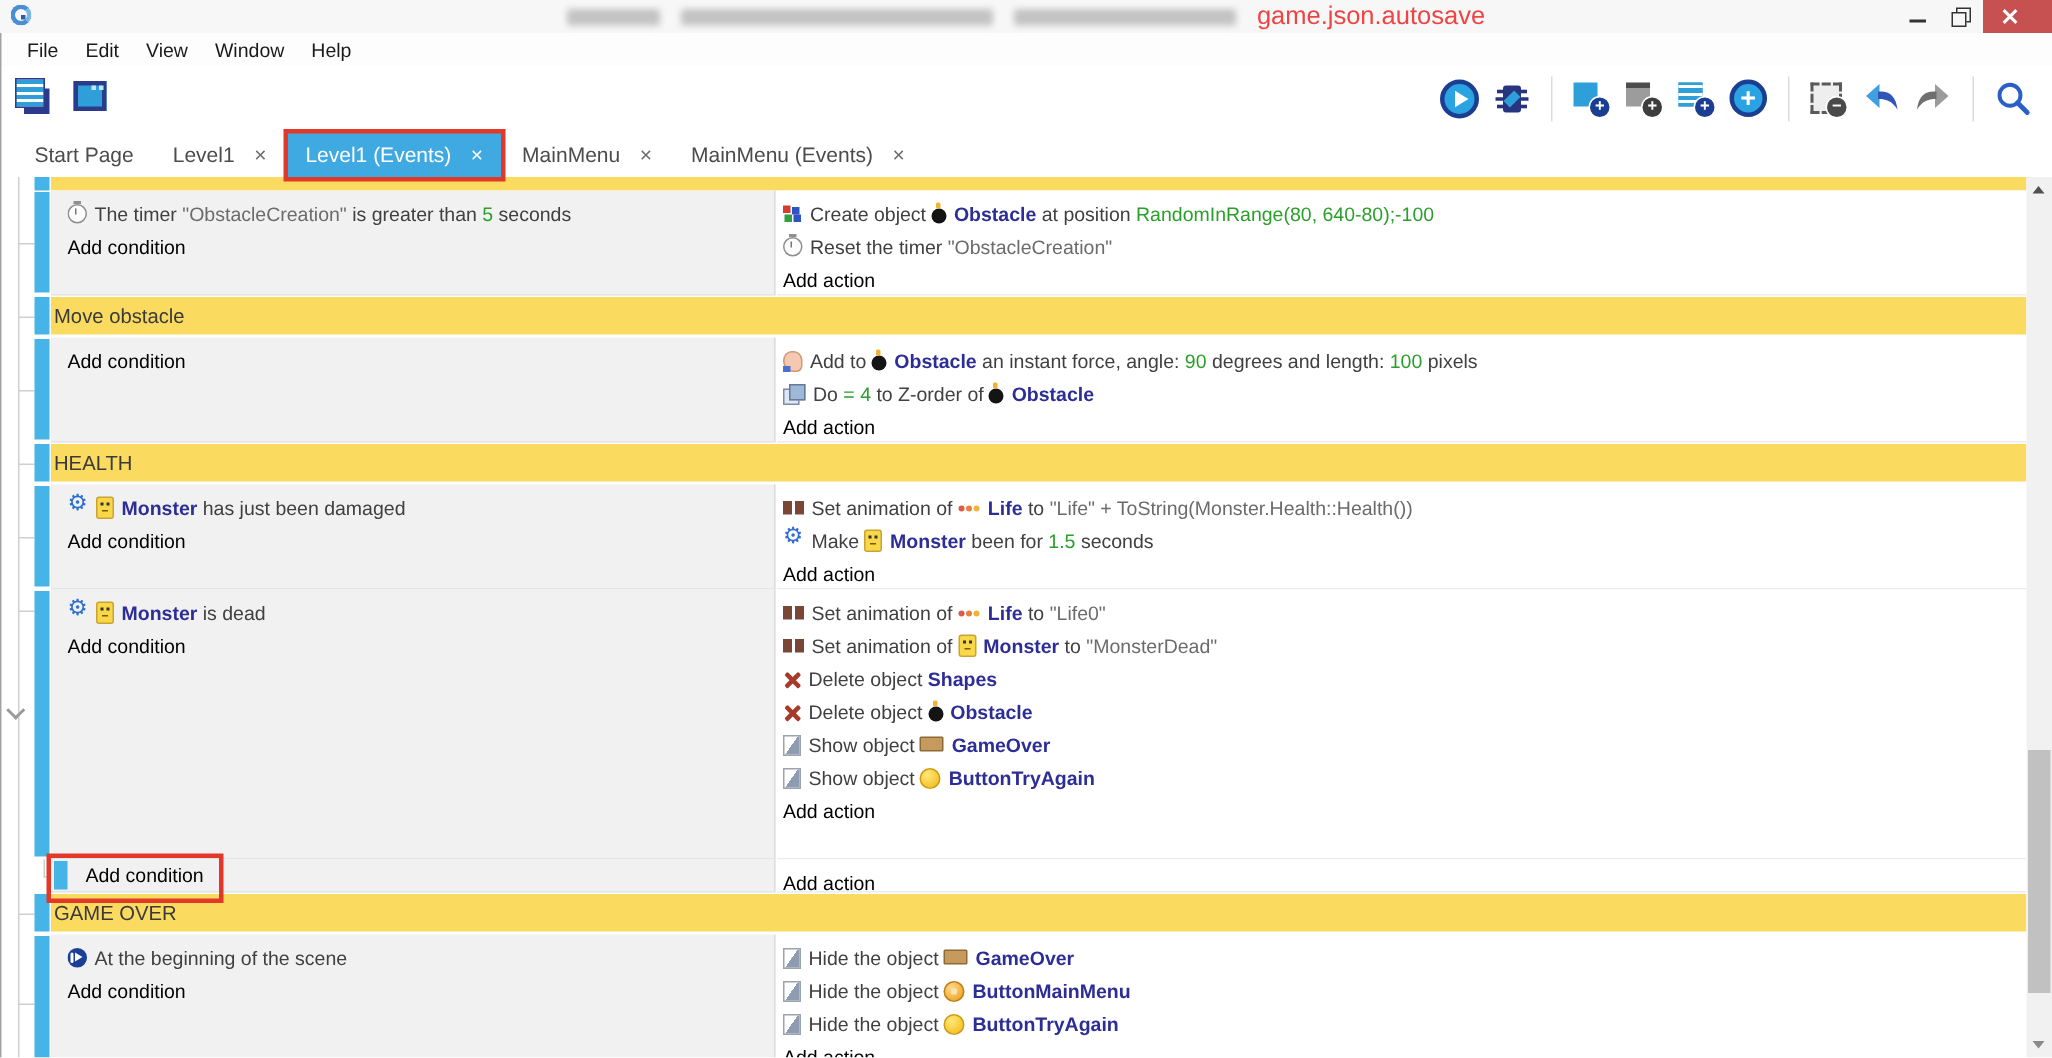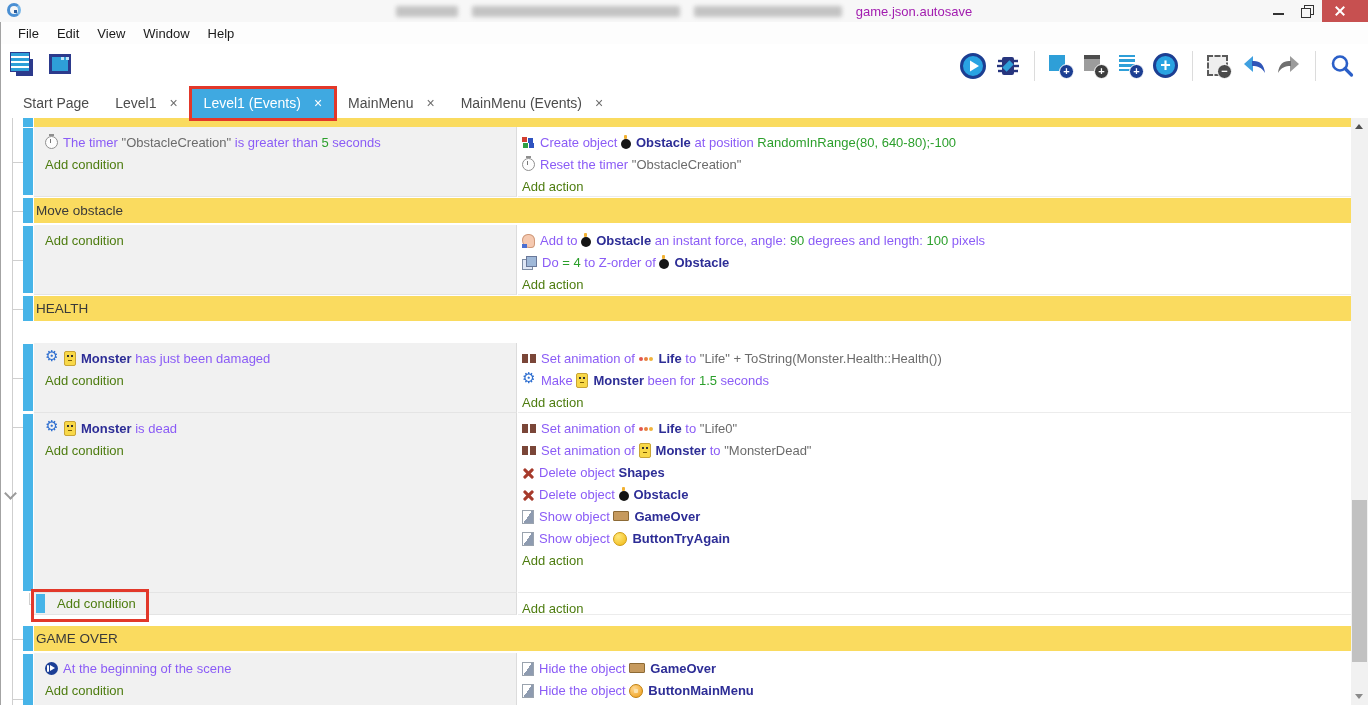--- a/index.html
+++ b/index.html
@@ -4,21 +4,21 @@
 <style>
   html,body{margin:0;padding:0}
   body{width:1368px;height:705px;overflow:hidden;position:relative;background:#fff;
        font-family:"Liberation Sans",sans-serif;-webkit-font-smoothing:antialiased}
   
   #titlebar{position:absolute;top:0;left:0;right:0;height:22px;background:#f7f7f7;border-bottom:1px solid #e6e6e6}
   #app-logo{position:absolute;left:7px;top:3px;width:14px;height:14px;border:3px solid #4a8fd3;border-radius:50% 50% 50% 50%;border-right-color:#79b6e8;box-sizing:border-box}
   #app-logo::after{content:'';position:absolute;left:4px;top:4px;width:3px;height:3px;background:#2c5f9e}
   #title-center{position:absolute;left:0;right:0;top:0;height:22px;display:flex;align-items:center;justify-content:center;gap:14px}
   .blurblock{height:11px;background:#c3c3c3;border-radius:2px;filter:blur(2.2px)}
-  #title-tail{font-size:13px;color:#a21caf}
+  #title-tail{font-size:17px;color:#ef4444}
   #win-controls{position:absolute;right:0;top:0;height:22px;display:flex}
   .wc{width:29px;height:22px;position:relative}
   .wc-min::after{content:'';position:absolute;left:9px;top:13px;width:11px;height:2px;background:#333}
   .wc-restore::before{content:'';position:absolute;left:11px;top:5px;width:8px;height:8px;border:1px solid #333}
   .wc-restore::after{content:'';position:absolute;left:8px;top:8px;width:8px;height:8px;border:1px solid #333;background:#f7f7f7}
   .wc-close{width:46px;background:#C75050}
   .wc-close::before,.wc-close::after{content:'';position:absolute;left:17px;top:5px;width:2px;height:12px;background:#fff}
   .wc-close::before{transform:rotate(45deg)}
   .wc-close::after{transform:rotate(-45deg)}
   
@@ -56,25 +56,25 @@
   .erow{position:relative;width:100%;box-sizing:border-box}
   .tick{position:absolute;left:12px;width:11px;height:1px;background:#cfcfcf;top:50%}
   .tick.top{top:14px}
   .bar{position:absolute;left:23px;width:10px;top:1px;bottom:2px;background:#47B4E8}
   .g-inner{position:absolute;left:34px;right:0;top:1px;bottom:2px;background:#FADB5F;display:flex;align-items:center;padding-left:2px;font-size:13.5px;color:#3a3a3a}
   .erow.partial .bar{top:0;bottom:0}
   .erow.partial .g-inner{top:0;bottom:0}
   .cond{position:absolute;left:34px;width:483px;top:0;bottom:0;background:#f1f1f1;border-right:1px solid #dcdcdc;padding:5px 0 0 11px;box-sizing:border-box;border-bottom:1px solid #e4e4e4}
   .act{position:absolute;left:518px;right:0;top:0;bottom:0;background:#fff;padding:5px 0 0 4px;box-sizing:border-box;border-bottom:1px solid #ececec}
   .line{height:22px;line-height:22px;font-size:13px;color:#3c3c3c;white-space:pre;overflow:hidden}
-  .seg-n{color:#8b5cf6}
+  .seg-n{color:#404040}
   .seg-str{color:#6b6b6b}
   .seg-obj{color:#2D2D96;font-weight:bold}
   .seg-green{color:#2B9F2B}
-  .seg-ph{color:#4d7c0f}
+  .seg-ph{color:#000000}
   .gutter-chevron{position:absolute;left:6px;top:76px;width:7px;height:7px;border-right:2px solid #9a9a9a;border-bottom:2px solid #9a9a9a;transform:rotate(45deg)}
   
   .sub-cond{position:absolute;left:34px;width:483px;top:0;bottom:0;background:#f1f1f1;border-right:1px solid #dcdcdc;padding:0 0 0 23px;box-sizing:border-box;border-bottom:1px solid #e4e4e4}
   .sub-chip{position:absolute;left:36px;top:1px;width:9px;height:19px;background:#47B4E8;z-index:2}
   .sub-conn-v{position:absolute;left:29px;top:0;width:1px;height:12px;background:#cfcfcf}
   .sub-conn-h{position:absolute;left:29px;top:11px;width:8px;height:1px;background:#cfcfcf}
   .sub-annotation{position:absolute;left:31px;width:112px;top:-4px;height:27px;border:3px solid #E2382A;z-index:5;pointer-events:none}
   
   #scrollbar{position:absolute;right:0;top:118px;width:17px;bottom:0;background:#f1f1f1}
   .sb-btn{position:absolute;left:0;width:17px;height:17px}
@@ -260,21 +260,21 @@
         <div class="line seg-ph">Add action</div>
       </div>
     </div>
     <div class="erow grow" style="height: 28px;">
       <span class="tick"></span>
       <div class="bar"></div>
       <div class="g-inner">
         <span class="g-label">HEALTH</span>
       </div>
     </div>
-    <div class="erow ev" style="height: 70px; margin-top: 20px;">
+    <div class="erow ev" style="height: 70px;">
       <span class="tick"></span>
       <div class="bar"></div>
       <div class="cond">
         <div class="line"><span class="ic ic-behavior-gear-icon"></span><span class="ic ic-monster-icon"></span><span class="seg seg-obj">Monster</span><span class="seg seg-n"> has just been damaged</span></div>
         <div class="line seg-ph">Add condition</div>
       </div>
       <div class="act">
         <div class="line"><span class="ic ic-animation-icon"></span><span class="seg seg-n">Set animation of </span><span class="ic ic-life-icon"></span><span class="seg seg-obj">Life</span><span class="seg seg-n"> to </span><span class="seg seg-str">"Life" + ToString(Monster.Health::Health())</span></div>
         <div class="line"><span class="ic ic-behavior-gear-icon"></span><span class="seg seg-n">Make </span><span class="ic ic-monster-icon"></span><span class="seg seg-obj">Monster</span><span class="seg seg-n"> been for </span><span class="seg seg-green">1.5</span><span class="seg seg-n"> seconds</span></div>
         <div class="line seg-ph">Add action</div>
@@ -303,21 +303,21 @@
       <span class="sub-conn-h"></span>
       <div class="sub-cond">
         <div class="line seg-ph">Add condition</div>
       </div>
       <span class="sub-chip"></span>
       <div class="act">
         <div class="line seg-ph">Add action</div>
       </div>
       <div class="sub-annotation"></div>
     </div>
-    <div class="erow grow" style="height: 28px; margin-top: 10px;">
+    <div class="erow grow" style="height: 28px;">
       <span class="tick"></span>
       <div class="bar"></div>
       <div class="g-inner">
         <span class="g-label">GAME OVER</span>
       </div>
     </div>
     <div class="erow ev" style="height: 92px;">
       <span class="tick"></span>
       <div class="bar"></div>
       <div class="cond">

